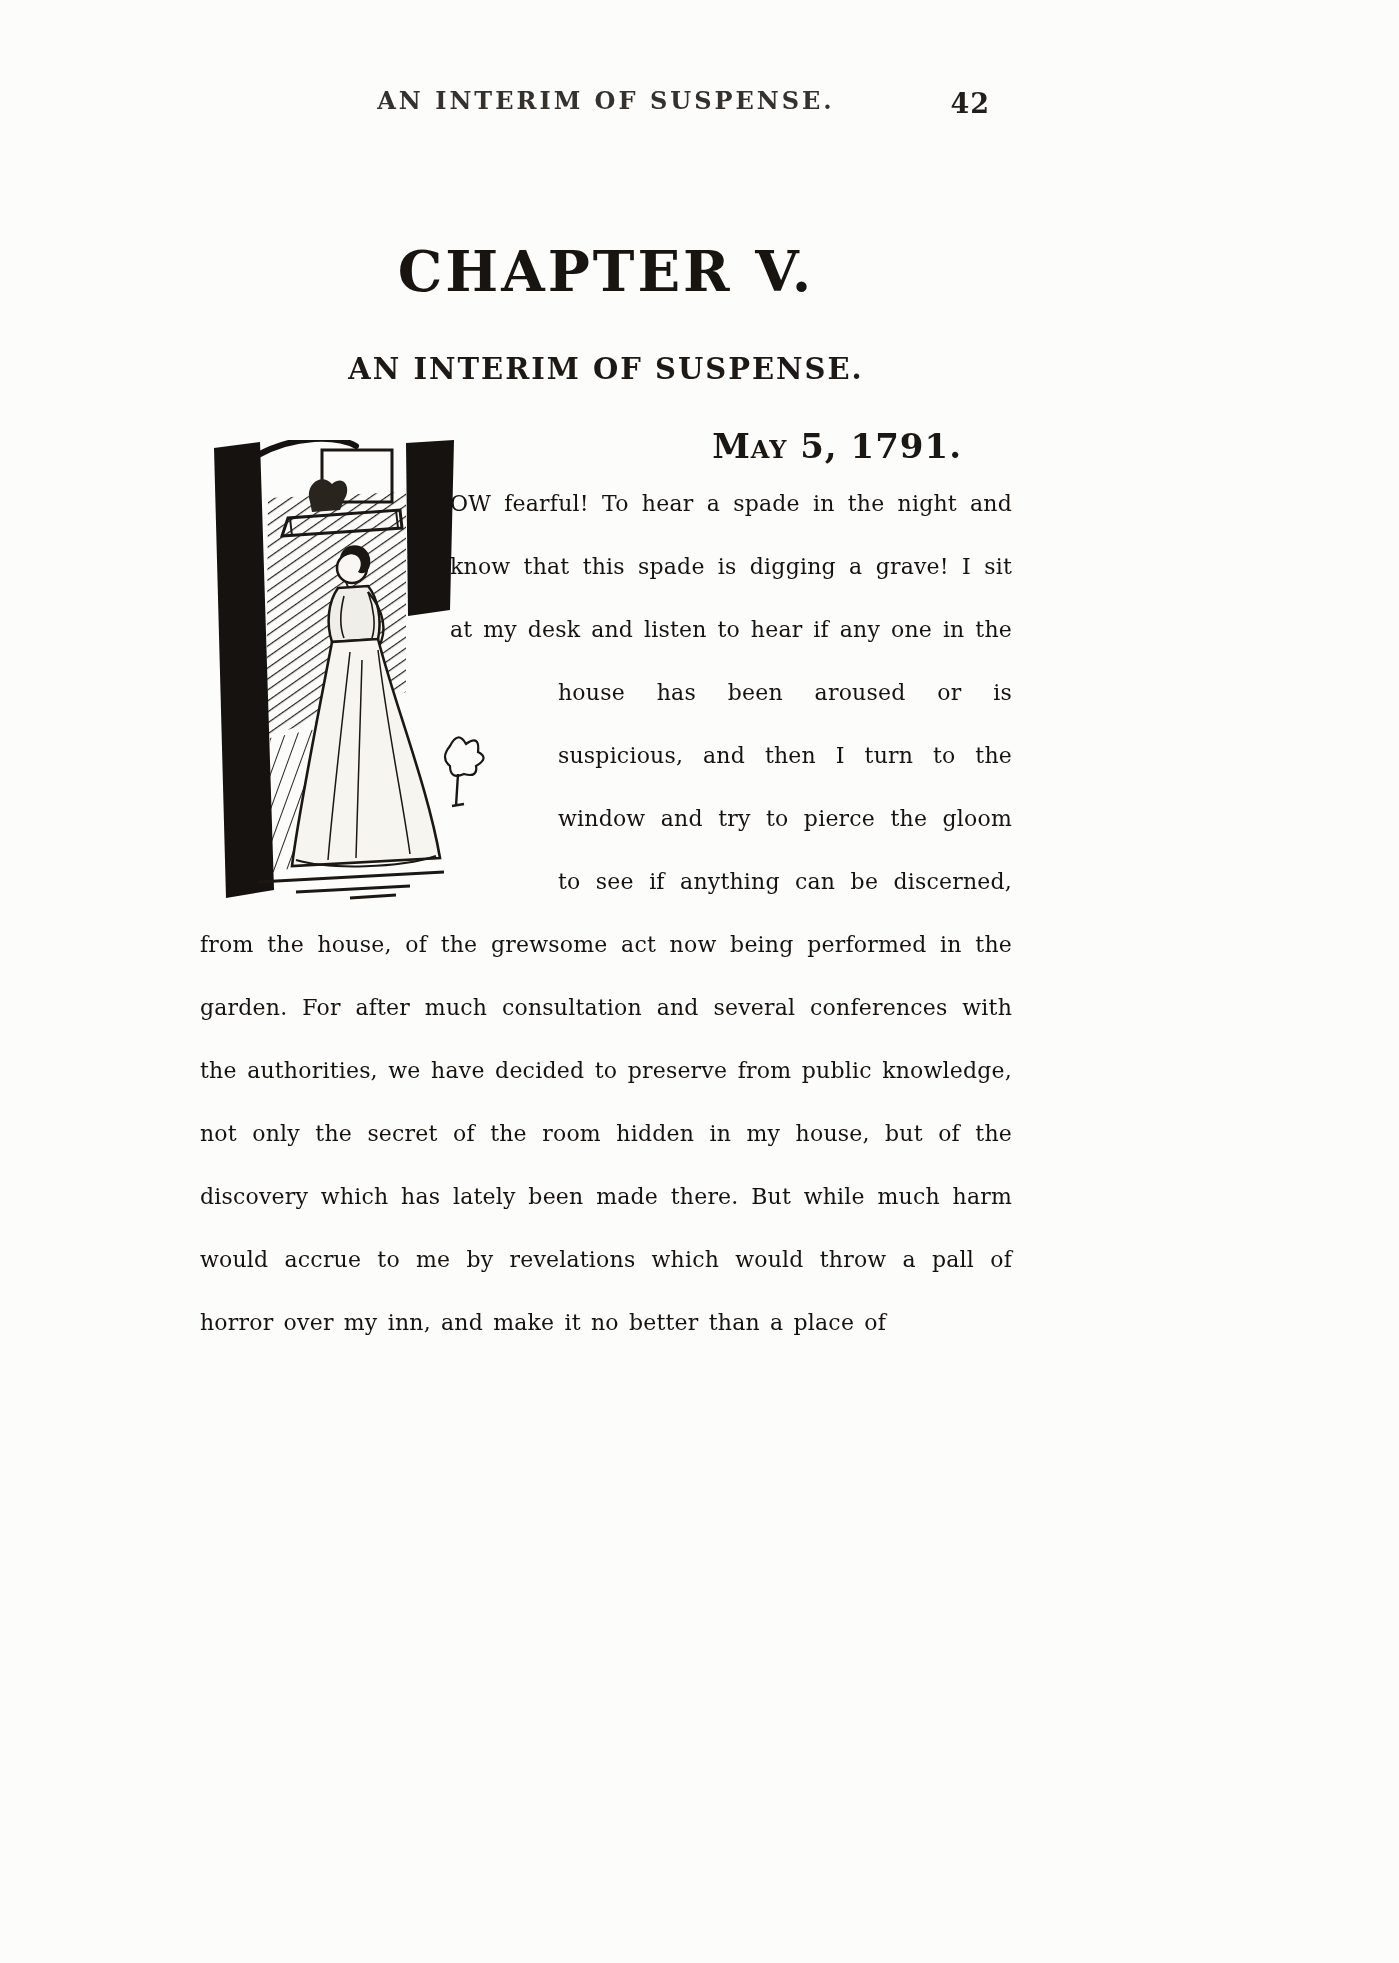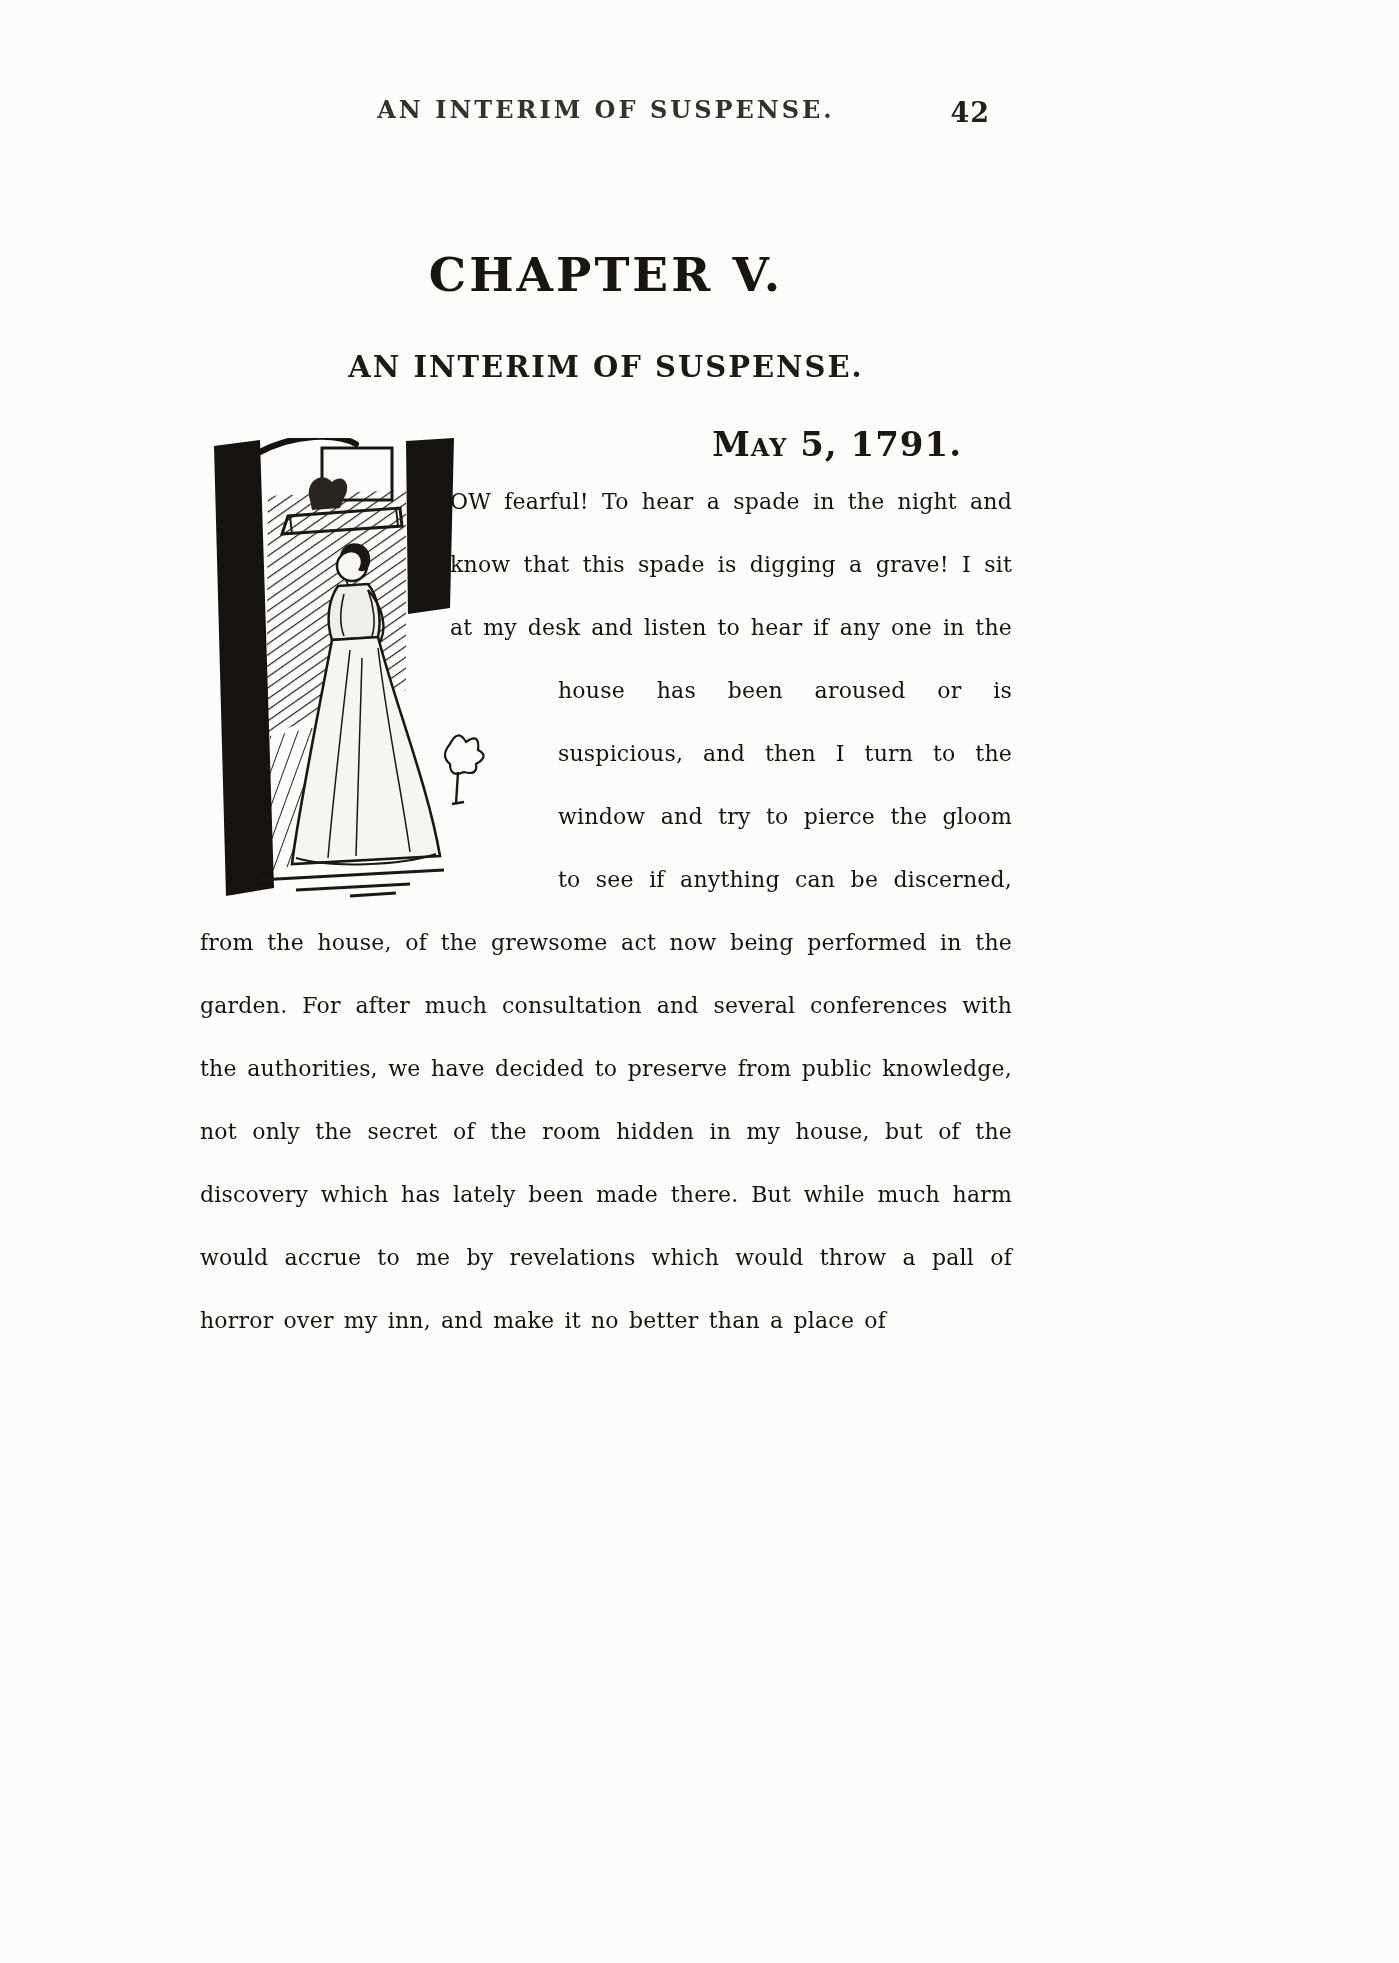--- a/index.html
+++ b/index.html
@@ -11,21 +11,20 @@
     font-family:"DejaVu Serif","Liberation Serif",serif;
     overflow:hidden;
     box-sizing:border-box;
   }
   .content{
     position:relative;
     margin-left:200px;
     width:812px;
     padding-top:86px;
     box-sizing:border-box;
-    margin-top:9px;
   }
   
   .running-header{
     position:relative;
     text-align:center;
     height:34px;
   }
   .running-header .header-title{
     font-size:24px;
     font-weight:700;
@@ -37,21 +36,21 @@
     right:22px;top:2px;
     font-size:27px;
     font-weight:700;
     color:#221f1b;
     letter-spacing:1px;
   }
   
   .chapter-heading{
     margin-top:118px;
     text-align:center;
-    font-size:47px;
+    font-size:56px;
     font-weight:700;
     letter-spacing:3px;
     color:#181410;
   }
   .chapter-subtitle{
     margin-top:48px;
     text-align:center;
     font-size:29px;
     font-weight:700;
     letter-spacing:2px;

